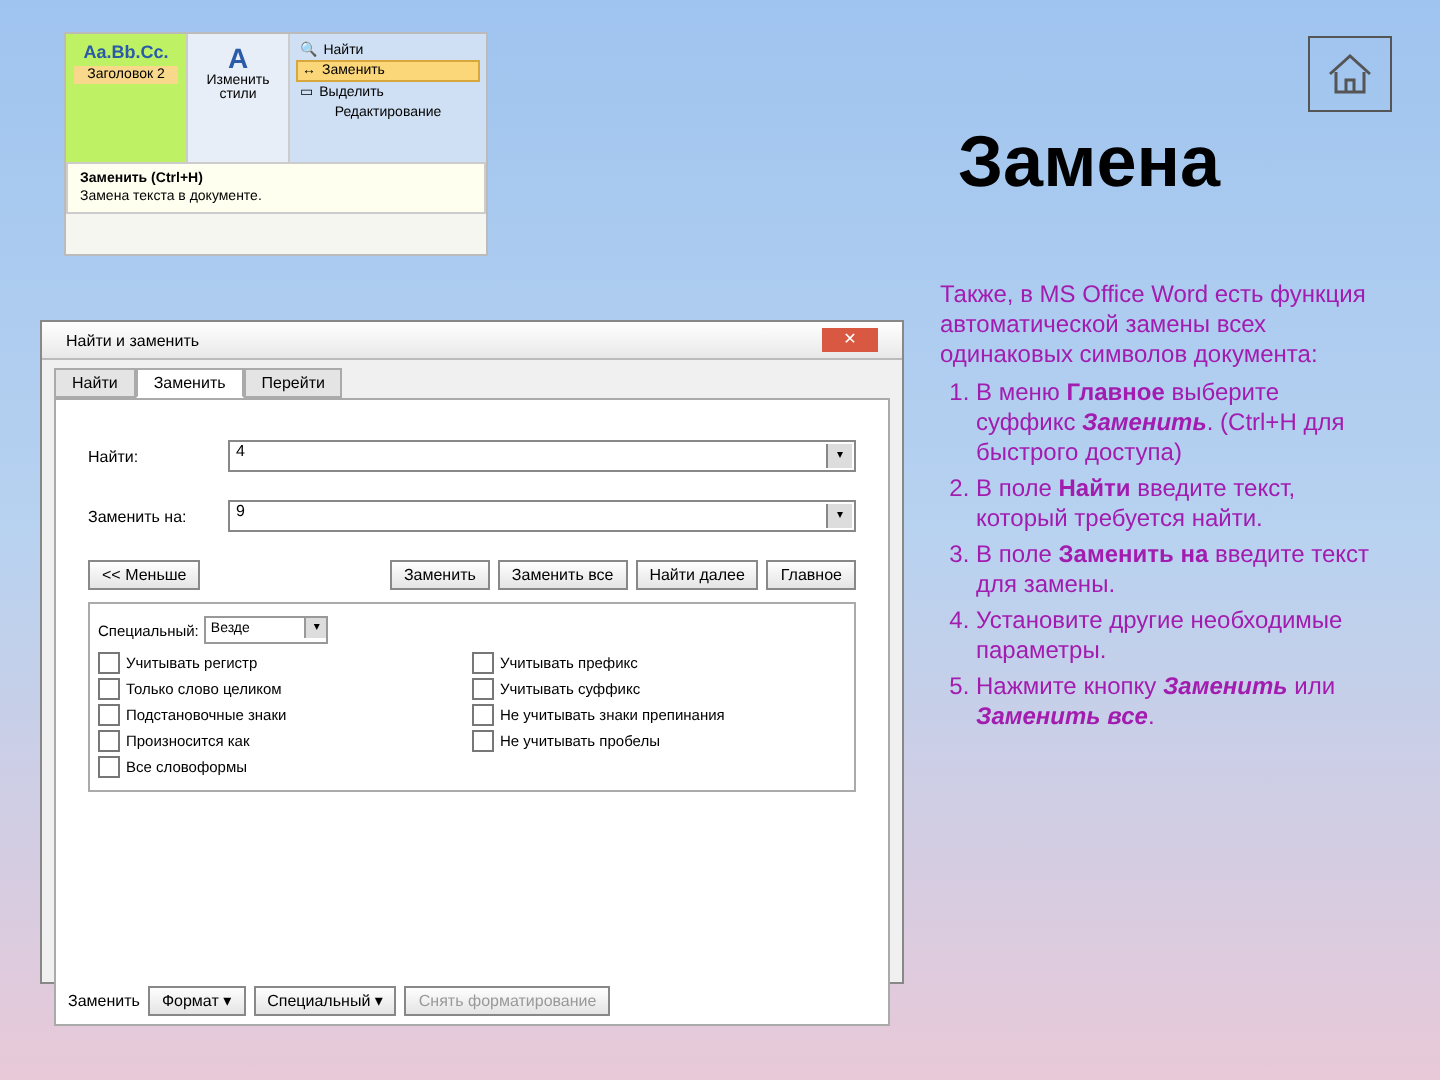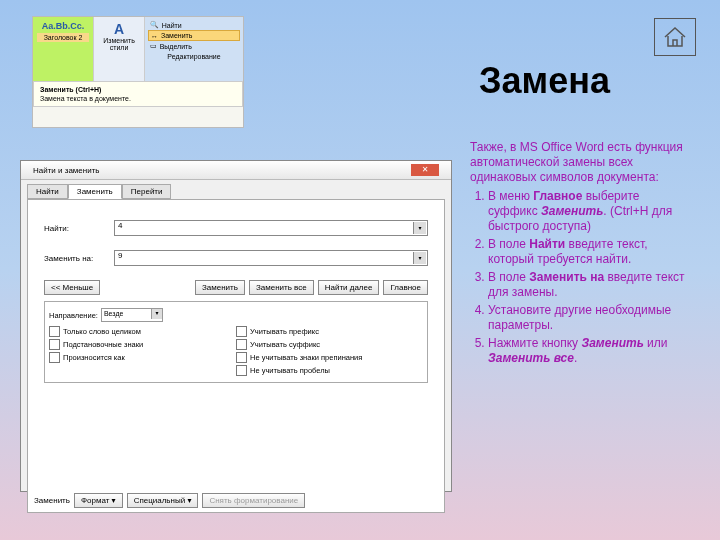--- a/index.html
+++ b/index.html
@@ -318,39 +318,47 @@
     </div>
     <div class="btn-row" style="margin-top:14px">
       <span class="btn" style="margin-right:auto">&lt;&lt; Меньше</span>
       <span class="btn">Заменить</span>
       <span class="btn">Заменить все</span>
       <span class="btn">Найти далее</span>
       <span class="btn">Главное</span>
     </div>
     <div class="options-group">
       <div class="chk">
-        <span>Направление:</span>
+        <span>Специальный:</span>
         <span class="mini-dd">
           <span style="font-size:7px;padding-left:2px">Везде</span>
           <span class="dd">▾</span>
         </span>
       </div>
       <div class="opt-row">
         <div class="opt-col">
           <div class="chk">
               <span class="box"></span>
+              <span>Учитывать регистр</span>
+            </div>
+          <div class="chk">
+              <span class="box"></span>
               <span>Только слово целиком</span>
             </div>
           <div class="chk">
               <span class="box"></span>
               <span>Подстановочные знаки</span>
             </div>
           <div class="chk">
               <span class="box"></span>
               <span>Произносится как</span>
+            </div>
+          <div class="chk">
+              <span class="box"></span>
+              <span>Все словоформы</span>
             </div>
         </div>
         <div class="opt-col">
           <div class="chk">
               <span class="box"></span>
               <span>Учитывать префикс</span>
             </div>
           <div class="chk">
               <span class="box"></span>
               <span>Учитывать суффикс</span>

